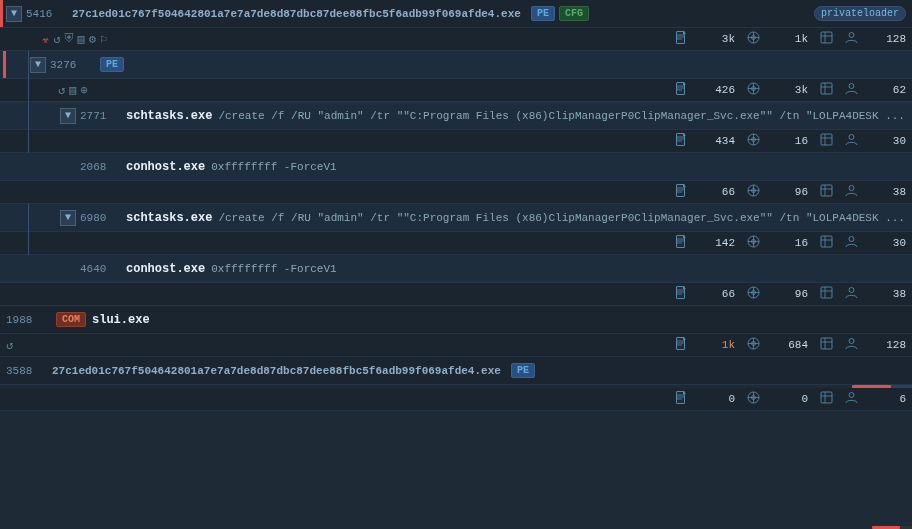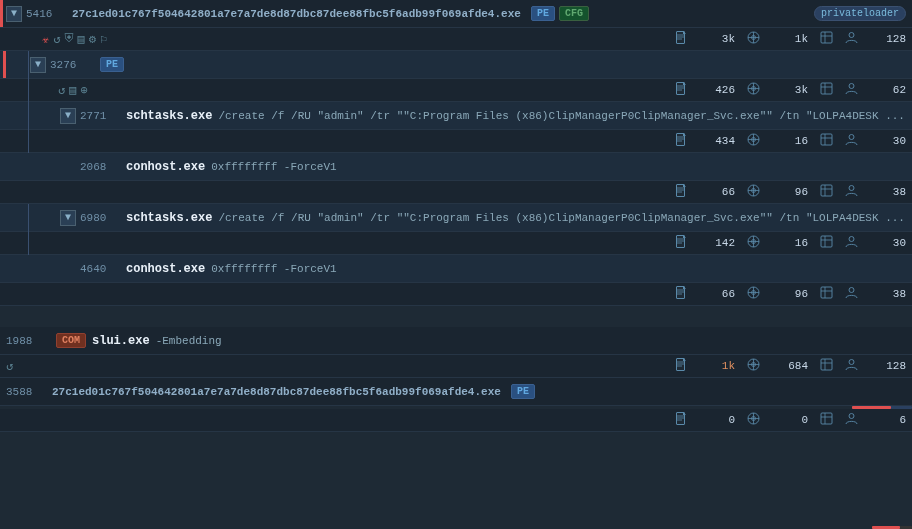--- a/index.html
+++ b/index.html
@@ -415,25 +415,24 @@
   </svg></span>
   </div>
   <div class="stat-group">
     <span class="stat-icon"><svg width="13" height="13" viewBox="0 0 13 13" fill="none">
     <circle cx="6.5" cy="4" r="2.5" stroke="#5a8aaa" stroke-width="0.9" fill="none"></circle>
     <path d="M1 12 C1 8.5 12 8.5 12 12" stroke="#5a8aaa" stroke-width="0.9" fill="none"></path>
   </svg></span>
     <span class="stat-value">38</span>
   </div>
 </div>
-    <div class="process-row top-level" style="position: relative; margin-top: 21px;">
+    <div class="process-row top-level" style="position: relative; margin-top: 0;">
   <span class="pid">1988</span>
   <span class="badge badge-com">COM</span>
   <span class="proc-name" style="margin-left:6px;">slui.exe</span>
-  <span class="proc-args"> -Embedding</span>
 </div>
     <div class="stats-row top-level" style="justify-content: flex-start;">
   <span class="icon-sm" style="margin-right:8px;">↺</span>
   <div class="spacer"></div>
   <div class="stat-group">
     <span class="stat-icon"><svg width="11" height="13" viewBox="0 0 11 13" fill="none" xmlns="http://www.w3.org/2000/svg">
     <rect x="0.5" y="0.5" width="8" height="12" rx="0.5" fill="#1e2a35" stroke="#5a8aaa"></rect>
     <line x1="1" y1="4" x2="8" y2="4" stroke="#5a8aaa" stroke-width="0.8"></line>
     <line x1="1" y1="6" x2="8" y2="6" stroke="#5a8aaa" stroke-width="0.8"></line>
     <line x1="1" y1="8" x2="6" y2="8" stroke="#5a8aaa" stroke-width="0.8"></line>

